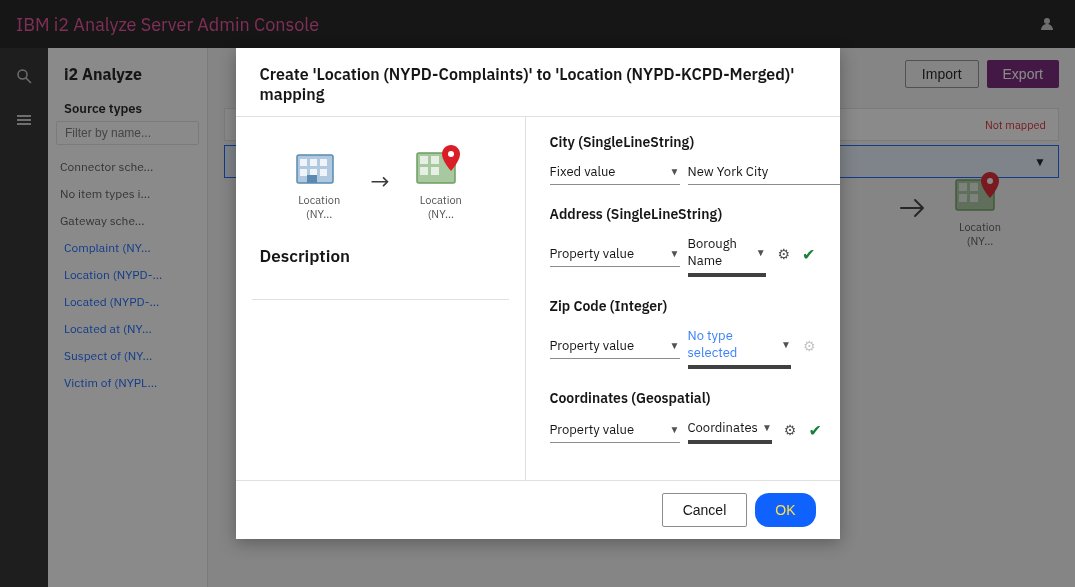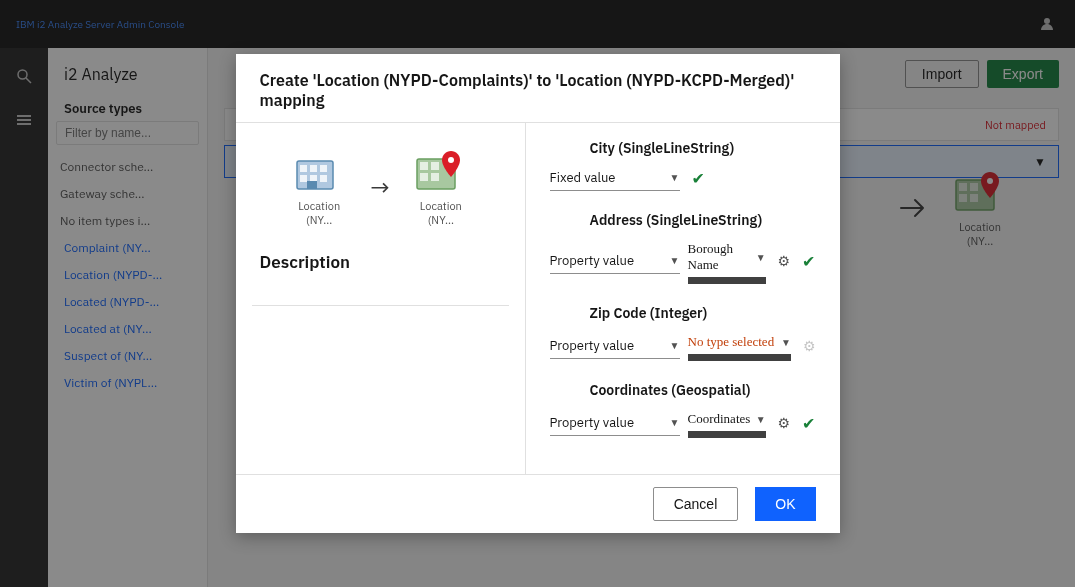--- a/index.html
+++ b/index.html
@@ -1,43 +1,43 @@
 <!DOCTYPE html>
 <html><head>
   <meta charset="utf-8">
   <style>
     * { box-sizing: border-box; margin: 0; padding: 0; }
     body { font-family: 'IBM Plex Sans', Arial, sans-serif; background: #f4f4f4; color: #161616; font-size: 14px; width: 1075px; height: 587px; overflow: hidden; position: relative; }
 
     
     .topbar { background: #161616; height: 48px; display: flex; align-items: center; padding: 0 16px; color: #fff; font-size: 14px; }
-    .topbar-title { color: #3b82f6; font-size: 10px; }
+    .topbar-title { color: #ec4899; font-size: 18px; }
     .topbar-user { margin-left: auto; width: 24px; height: 24px; display: flex; align-items: center; justify-content: center; }
 
     
     .main-layout { display: flex; height: calc(587px - 48px); }
 
     
     .sidebar-icons { width: 48px; background: #262626; display: flex; flex-direction: column; align-items: center; padding-top: 8px; gap: 4px; }
     .sidebar-icon-btn { width: 40px; height: 40px; display: flex; align-items: center; justify-content: center; color: #c6c6c6; border-radius: 2px; cursor: pointer; }
 
     
     .left-panel { width: 160px; background: #fff; border-right: 1px solid #e0e0e0; overflow: hidden; }
-    .left-panel-title { font-size: 16px; font-weight: 400; padding: 16px 16px 8px; color: #161616; }
+    .left-panel-title { font-size: 16px; font-weight: 700; padding: 16px 16px 8px; color: #161616; }
     .left-panel-section { font-size: 13px; font-weight: 600; padding: 8px 16px 4px; color: #161616; }
     .left-panel-filter { padding: 4px 8px; margin: 0 8px 8px; border: 1px solid #e0e0e0; border-radius: 2px; font-size: 12px; width: calc(100% - 16px); }
     .left-panel-item { padding: 6px 16px; font-size: 12px; color: #0f62fe; cursor: pointer; white-space: nowrap; overflow: hidden; text-overflow: ellipsis; }
     .left-panel-item.gray { color: #525252; padding-left: 12px; }
 
     
     .right-panel { flex: 1; background: #f4f4f4; position: relative; overflow: hidden; }
     .right-panel-header { display: flex; align-items: center; padding: 12px 16px; gap: 12px; }
     .right-panel-actions { margin-left: auto; display: flex; gap: 8px; }
     .btn-import { background: transparent; border: 1px solid #8d8d8d; color: #161616; padding: 2px 16px; cursor: pointer; font-size: 14px; border-radius: 2px; }
-    .btn-export { background: #15803d; border: none; color: #fff; padding: 6px 16px; cursor: pointer; font-size: 14px; border-radius: 2px; }
+    .btn-export { background: #701a75; border: none; color: #fff; padding: 6px 16px; cursor: pointer; font-size: 14px; border-radius: 2px; }
 
     
     .mapping-area { padding: 8px 16px; display: flex; flex-direction: column; gap: 4px; }
     .mapping-row { display: flex; align-items: center; gap: 8px; background: #fff; padding: 8px 12px; border: 1px solid #e0e0e0; font-size: 12px; }
     .mapping-row .status { margin-left: auto; font-size: 11px; }
     .status-notmapped { color: #da1e28; }
     .status-mapped { color: #198038; }
     .edit-icon { color: #0f62fe; margin-left: 8px; cursor: pointer; }
 
     
@@ -53,36 +53,36 @@
     .dialog-source { width: 290px; border-right: 1px solid #e0e0e0; padding: 24px 16px; display: flex; flex-direction: column; align-items: center; }
     .source-icons-row { display: flex; align-items: center; gap: 16px; margin-bottom: 16px; }
     .arrow-icon { font-size: 24px; color: #393939; }
     .description-label { font-size: 17px; font-weight: 600; align-self: flex-start; margin-top: 8px; margin-left: 8px; }
     .description-line { width: 100%; border-bottom: 1px solid #e0e0e0; margin-top: 32px; }
 
     
     .dialog-props { flex: 1; padding: 16px 24px; overflow-y: auto; }
     .props-summary { font-size: 13px; color: #525252; margin-bottom: 16px; }
     .prop-section { margin-bottom: 20px; }
-    .prop-title { font-size: 14px; font-weight: 600; margin-bottom: 8px; color: #161616; margin-left: 40px; }
+    .prop-title { font-size: 14px; font-weight: 600; margin-bottom: 8px; color: #161616; }
     .prop-row { display: flex; align-items: center; gap: 8px; }
     .prop-dropdown { display: flex; align-items: center; border-bottom: 1px solid #8d8d8d; padding: 4px 0; min-width: 130px; cursor: pointer; }
     .prop-dropdown-label { font-size: 13px; color: #161616; flex: 1; }
     .prop-dropdown-arrow { font-size: 10px; color: #525252; margin-left: 4px; }
     .prop-value { border-bottom: 1px solid #8d8d8d; padding: 4px 0; min-width: 200px; font-size: 13px; color: #161616; flex: 1; }
-    .prop-value-dropdown { display: flex; align-items: center; border-bottom: 7px solid #404040; padding: 4px 0; flex: 1; cursor: pointer; font-family: Liberation Serif, serif; }
+    .prop-value-dropdown { display: flex; align-items: center; border-bottom: 4px solid #404040; padding: 4px 0; flex: 1; cursor: pointer; }
     .prop-value-dropdown-label { font-size: 13px; color: #161616; flex: 1; }
     .prop-value-dropdown-arrow { font-size: 10px; color: #525252; margin-left: 4px; }
     .prop-filter-icon { font-size: 14px; color: #525252; cursor: pointer; margin-left: 4px; }
     .prop-check { color: #198038; font-size: 16px; margin-left: 4px; }
 
     
-    .dialog-footer { padding: 12px 24px; border-top: 1px solid #e0e0e0; display: flex; justify-content: flex-end; gap: 17px; }
+    .dialog-footer { padding: 12px 24px; border-top: 1px solid #e0e0e0; display: flex; justify-content: flex-end; gap: 8px; }
     .btn-cancel { background: transparent; border: 1px solid #8d8d8d; color: #161616; padding: 8px 20px; cursor: pointer; font-size: 14px; border-radius: 2px; }
-    .btn-ok { background: #0f62fe; border: none; color: #ffffff; padding: 8px 20px; cursor: pointer; font-size: 14px; border-radius: 0; }
+    .btn-ok { background: #0f62fe; border: none; color: #fde047; padding: 8px 20px; cursor: pointer; font-size: 14px; border-radius: 14px; }
 
     
     .building-svg { width: 52px; height: 52px; }
     .pin-svg { width: 52px; height: 52px; }
   </style>
 </head>
 <body>
 
 <div class="topbar">
   <span class="topbar-title">IBM i2 Analyze Server Admin Console</span>
@@ -110,22 +110,22 @@
         <rect x="2" y="12" width="14" height="2"></rect>
       </svg>
     </div>
   </div>
 
   <div class="left-panel">
     <div class="left-panel-title">i2 Analyze</div>
     <div class="left-panel-section">Source types</div>
     <input class="left-panel-filter" type="text" placeholder="Filter by name..." style="">
     <div class="left-panel-item gray">Connector sche...</div>
+    <div class="left-panel-item gray">No item types i...</div>
     <div class="left-panel-item gray">Gateway sche...</div>
-    <div class="left-panel-item gray">No item types i...</div>
     <div class="left-panel-item">Complaint (NY...</div>
     <div class="left-panel-item">Location (NYPD-...</div>
     <div class="left-panel-item">Located (NYPD-...</div>
     <div class="left-panel-item">Located at (NY...</div>
     <div class="left-panel-item">Suspect of (NY...</div>
     <div class="left-panel-item">Victim of (NYPL...</div>
   </div>
 
   <div class="right-panel">
     <div class="right-panel-header">
@@ -217,20 +217,21 @@
 
       <div class="dialog-props">
 
         <div class="prop-section">
           <div class="prop-title">City (SingleLineString)</div>
           <div class="prop-row">
             <div class="prop-dropdown">
               <span class="prop-dropdown-label">Fixed value</span>
               <span class="prop-dropdown-arrow">▼</span>
             </div>
+            <div class="prop-value" style="border-bottom:1px solid #8d8d8d;padding:4px 0;min-width:200px;font-size:13px;">New York City</div>
             <span class="prop-check">✔</span>
           </div>
         </div>
 
         <div class="prop-section">
           <div class="prop-title">Address (SingleLineString)</div>
           <div class="prop-row">
             <div class="prop-dropdown">
               <span class="prop-dropdown-label">Property value</span>
               <span class="prop-dropdown-arrow">▼</span>
@@ -245,21 +246,21 @@
         </div>
 
         <div class="prop-section">
           <div class="prop-title">Zip Code (Integer)</div>
           <div class="prop-row">
             <div class="prop-dropdown">
               <span class="prop-dropdown-label">Property value</span>
               <span class="prop-dropdown-arrow">▼</span>
             </div>
             <div class="prop-value-dropdown">
-              <span class="prop-value-dropdown-label" style="color:#c2410c;">No type selected</span>
+              <span class="prop-value-dropdown-label" style="color:#3b82f6;">No type selected</span>
               <span class="prop-value-dropdown-arrow">▼</span>
             </div>
             <span class="prop-filter-icon" style="color:#c6c6c6;">⚙</span>
           </div>
         </div>
 
         <div class="prop-section">
           <div class="prop-title">Coordinates (Geospatial)</div>
           <div class="prop-row">
             <div class="prop-dropdown">

